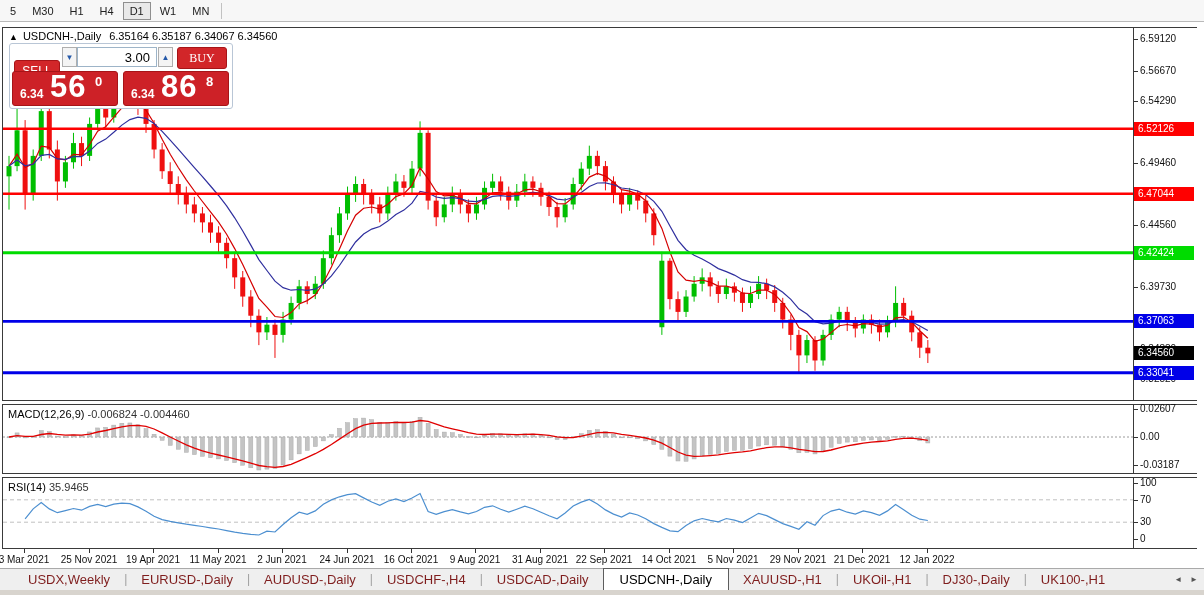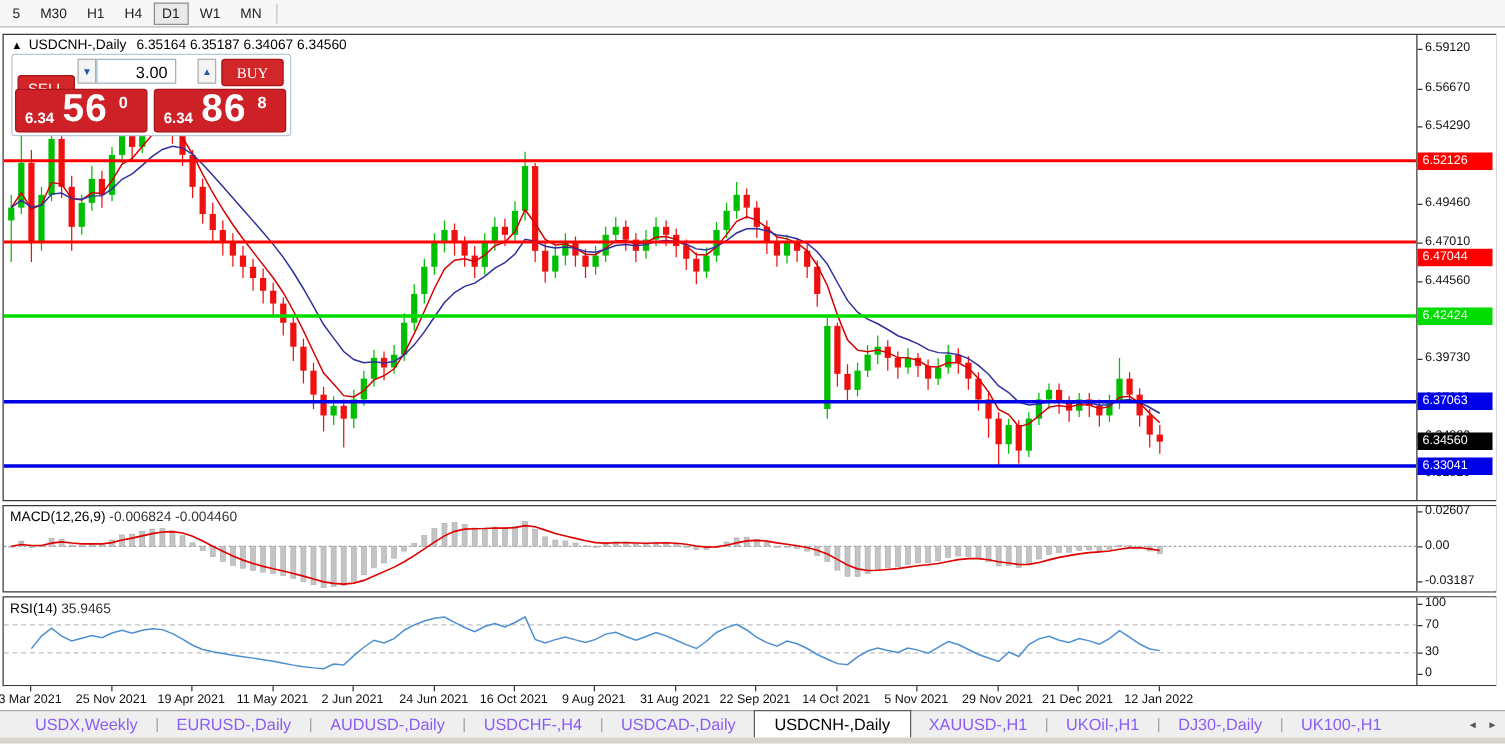--- a/index.html
+++ b/index.html
@@ -30,42 +30,42 @@
   #trade-panel{position:absolute;left:6px;top:15px;width:222px;height:64px;background:#fff;
                border:1px solid #b9c6d6;border-radius:3px;z-index:6;}
   .redbtn{position:absolute;background:#d22629;border:1px solid #a61418;border-radius:3px;color:#fff;
           text-align:center;cursor:pointer;}
   #sell-btn{left:4px;top:3px;width:44px;height:20px;font-size:12px;line-height:20px;margin-top:13px;}
   #buy-btn{left:167px;top:3px;width:48px;height:20px;font-size:12px;line-height:20px;font-family:Liberation Serif, serif;}
   .spinbtn{position:absolute;top:3px;width:15px;height:20px;background:#f4f4f4;border:1px solid #aeaeae;
            color:#2458a8;font-size:8px;line-height:20px;text-align:center;cursor:pointer;box-sizing:border-box;}
   #vol-down{left:52px;}
   #vol-up{left:148px;}
-  #vol-field{position:absolute;left:67px;top:3px;width:64px;height:20px;border:1px solid #9db4c8;
+  #vol-field{position:absolute;left:67px;top:3px;width:80px;height:20px;border:1px solid #9db4c8;
              font-size:13px;text-align:right;padding-right:6px;box-sizing:border-box;color:#000;background:#fff;
              font-family:"Liberation Sans",sans-serif;}
   .bigquote{position:absolute;top:27px;width:104px;height:33px;background:#cd2127;border:1px solid #a61418;
             border-radius:3px;color:#fff;cursor:pointer;}
   #sell-quote{left:2px;}
   #buy-quote{left:113px;}
   .bigquote .small{position:absolute;left:7px;bottom:4px;font-size:12px;font-weight:bold;}
   .bigquote .big{position:absolute;left:37px;top:-3px;font-size:31px;font-weight:bold;letter-spacing:1px;}
   .bigquote .sup{position:absolute;left:82px;top:2px;font-size:13px;font-weight:bold;}
   
   .indlabel{position:absolute;left:5px;top:3px;font-size:11px;color:#000;z-index:4;white-space:nowrap;}
   .indlabel .val{color:#333;}
   
   #date-axis{position:absolute;left:2px;top:549px;width:1195px;height:18px;background:#fff;}
   .dlab{position:absolute;top:5px;font-size:10px;color:#111;white-space:nowrap;transform:translateX(-50%);}
   .dmark{position:absolute;top:0;width:1px;height:4px;background:#333;}
   
   #tab-bar{position:absolute;left:0;top:568px;width:1204px;height:22px;background:#efefef;
            border-top:1px solid #a9a9a9;box-sizing:border-box;display:flex;align-items:stretch;}
   #tab-items{display:flex;align-items:stretch;padding-left:14px;}
-  .tab{font-size:13px;color:#8b5cf6;padding:0 14px;line-height:21px;cursor:pointer;white-space:nowrap;}
+  .tab{font-size:13px;color:#7f1d1d;padding:0 14px;line-height:21px;cursor:pointer;white-space:nowrap;}
   .tab.selected{background:#fff;color:#000;border:1px solid #5d5d5d;border-bottom:none;margin-top:-1px;
                 line-height:22px;padding:0 16px;}
   .tabsep{color:#9f9f9f;line-height:21px;font-size:12px;}
   #tab-scroll{margin-left:auto;display:flex;align-items:center;padding-right:2px;}
   .scrollarrow{font-size:8px;color:#555;padding:0 4px;cursor:pointer;}
   #bottom-strip{position:absolute;left:0;top:590px;width:1204px;height:5px;background:#d8d4ce;}
 </style>
 </head>
 <body>
 
@@ -339,21 +339,21 @@
       <div class="axtick" style="top:222px">6.42180</div>
       <div class="axmark" style="top:259px"></div>
       <div class="axtick" style="top:253px">6.39730</div>
       <div class="axmark" style="top:291px"></div>
       <div class="axtick" style="top:285px">6.37280</div>
       <div class="axmark" style="top:321px"></div>
       <div class="axtick" style="top:315px">6.34880</div>
       <div class="axmark" style="top:351px"></div>
       <div class="axtick" style="top:345px">6.32520</div>
       <div class="axlab" style="top:94px;background:#FF0000;">6.52126</div>
-      <div class="axlab" style="top:159px;background:#FF0000;margin-top:12px;">6.47044</div>
+      <div class="axlab" style="top:159px;background:#FF0000;">6.47044</div>
       <div class="axlab" style="top:218px;background:#00DC00;">6.42424</div>
       <div class="axlab" style="top:286px;background:#0000E8;">6.37063</div>
       <div class="axlab" style="top:338px;background:#0000E8;">6.33041</div>
       <div class="axlab" style="top:318px;background:#000000;">6.34560</div>
     </div>
   <div id="chart-header">
     <span class="tri">▲</span><span class="sym">USDCNH-,Daily</span><span id="ohlc-text">6.35164 6.35187 6.34067 6.34560</span>
   </div>
   <div id="trade-panel">
     <div id="sell-btn" class="redbtn">SELL</div>

